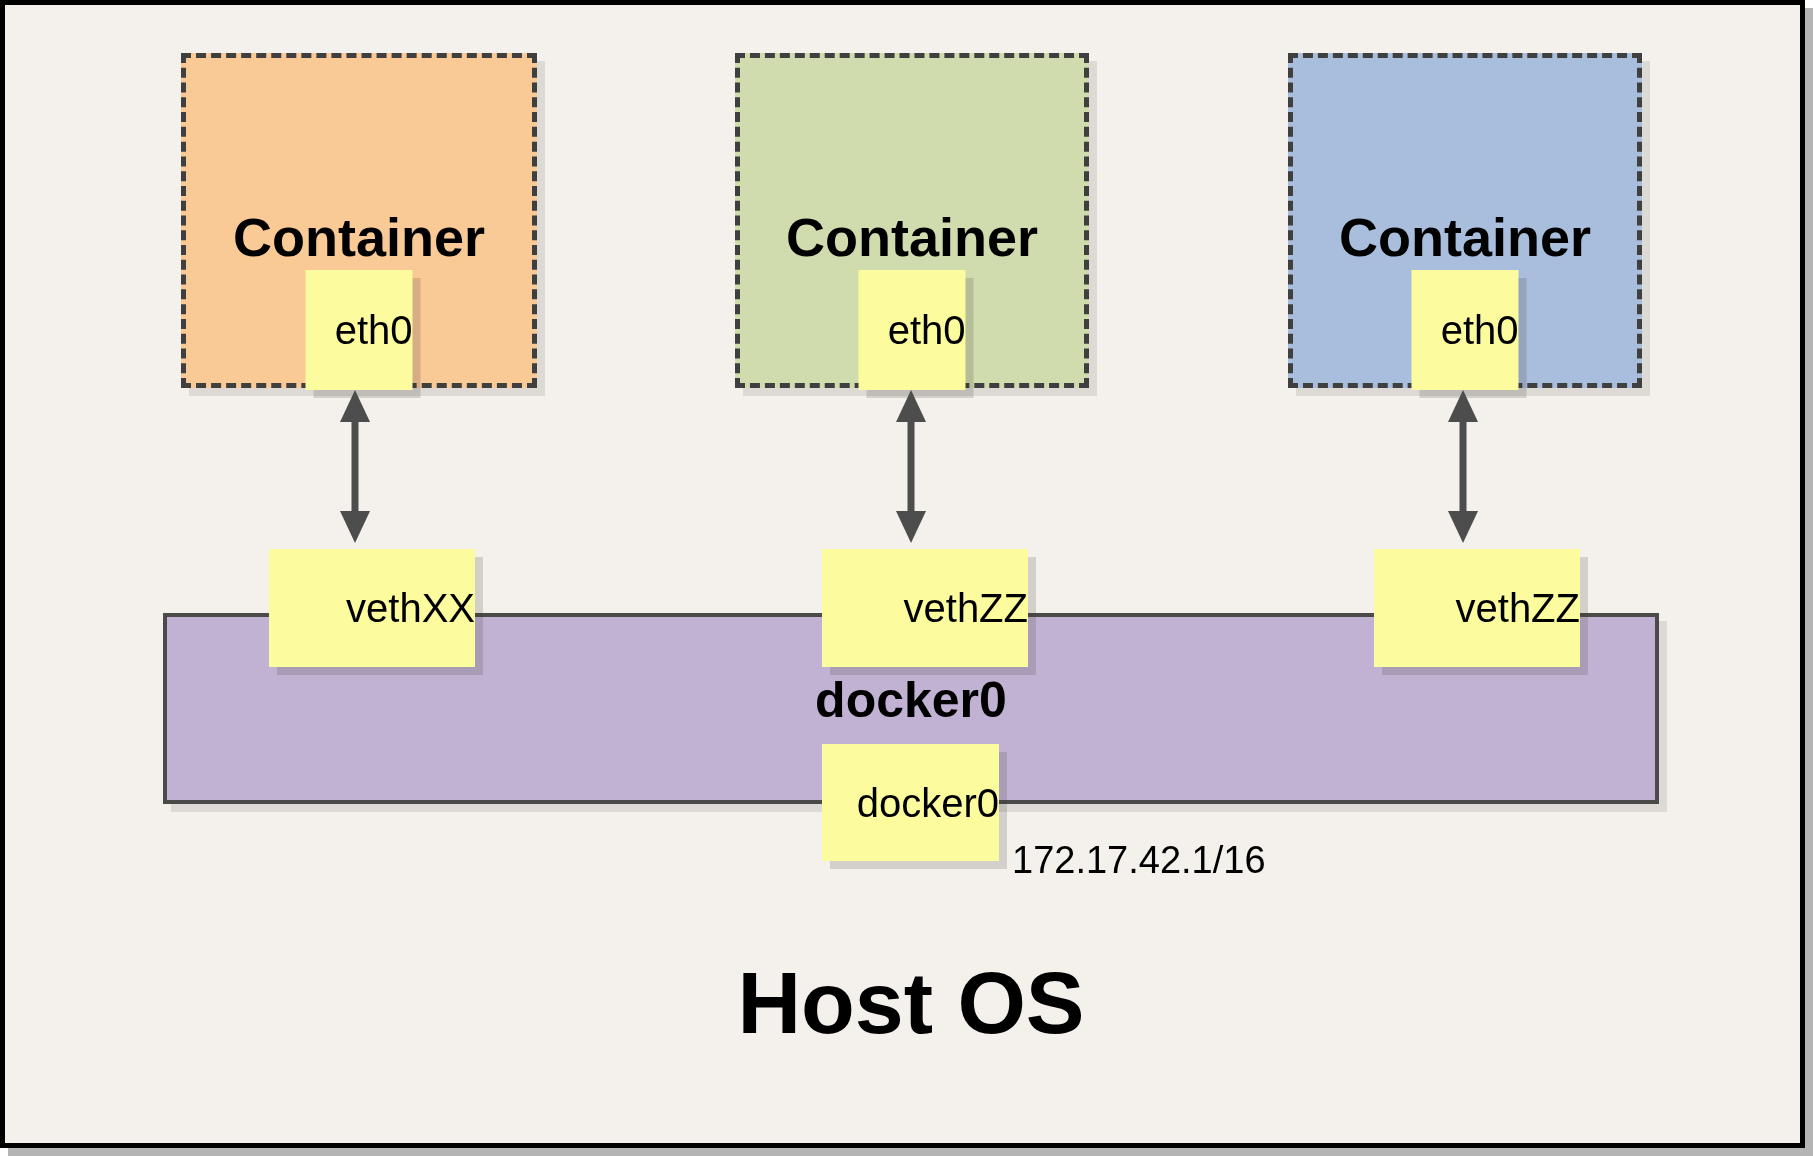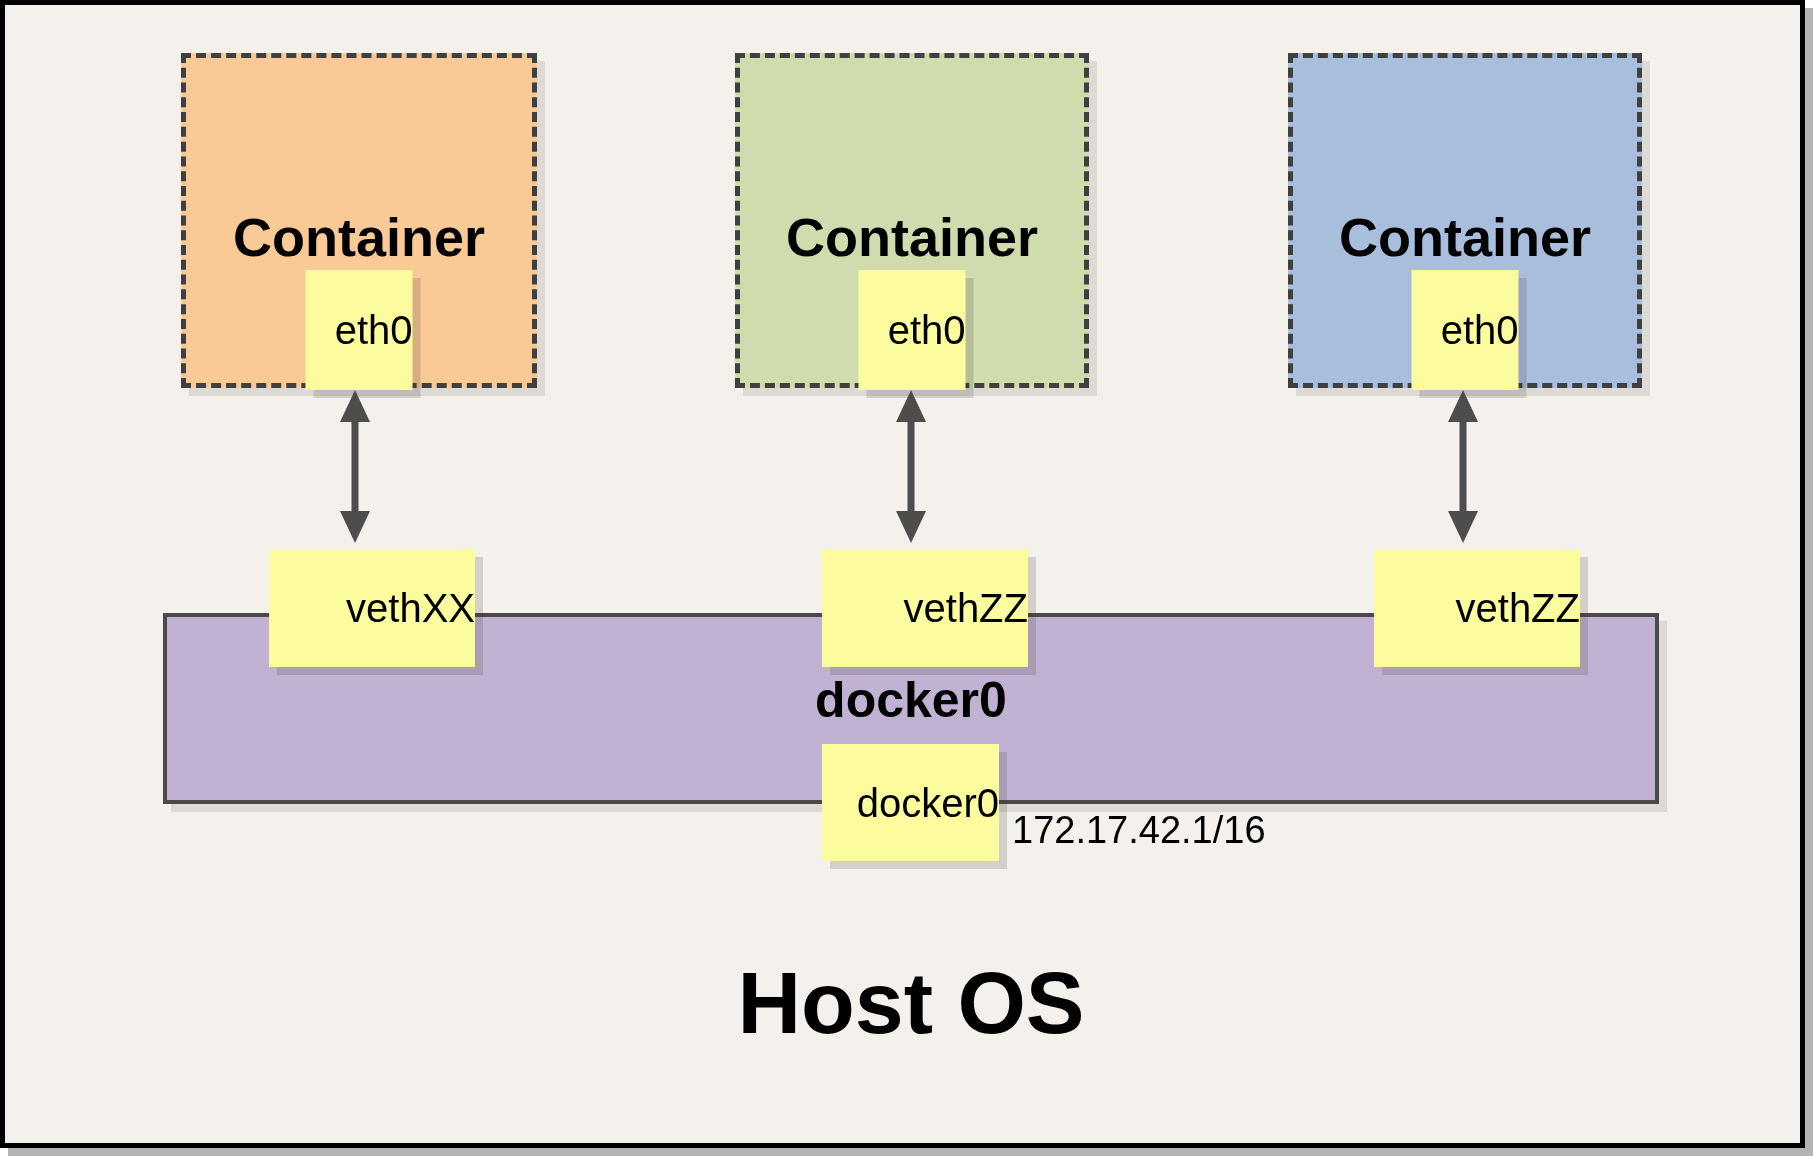--- a/index.html
+++ b/index.html
@@ -55,21 +55,21 @@
     border:4px solid #4a4a4a;
     box-shadow:8px 8px 0 rgba(70,65,60,0.13);
   }
   .bridge-title{
     position:absolute;left:0;top:55px;width:100%;
     text-align:center;
     font-size:50px;font-weight:bold;line-height:1.15;
   }
   .bridge-port{left:817px;top:739px;width:177px;height:117px;}
   .bridge-ip{
-    position:absolute;left:1007px;top:804px;
+    position:absolute;left:1007px;top:834px;
     font-size:38px;line-height:1.15;
   }
   .host-title{
     position:absolute;left:158px;top:947px;width:1496px;
     text-align:center;
     font-size:88px;line-height:normal;font-weight:bold;
   }
 </style>
 </head>
 <body>

